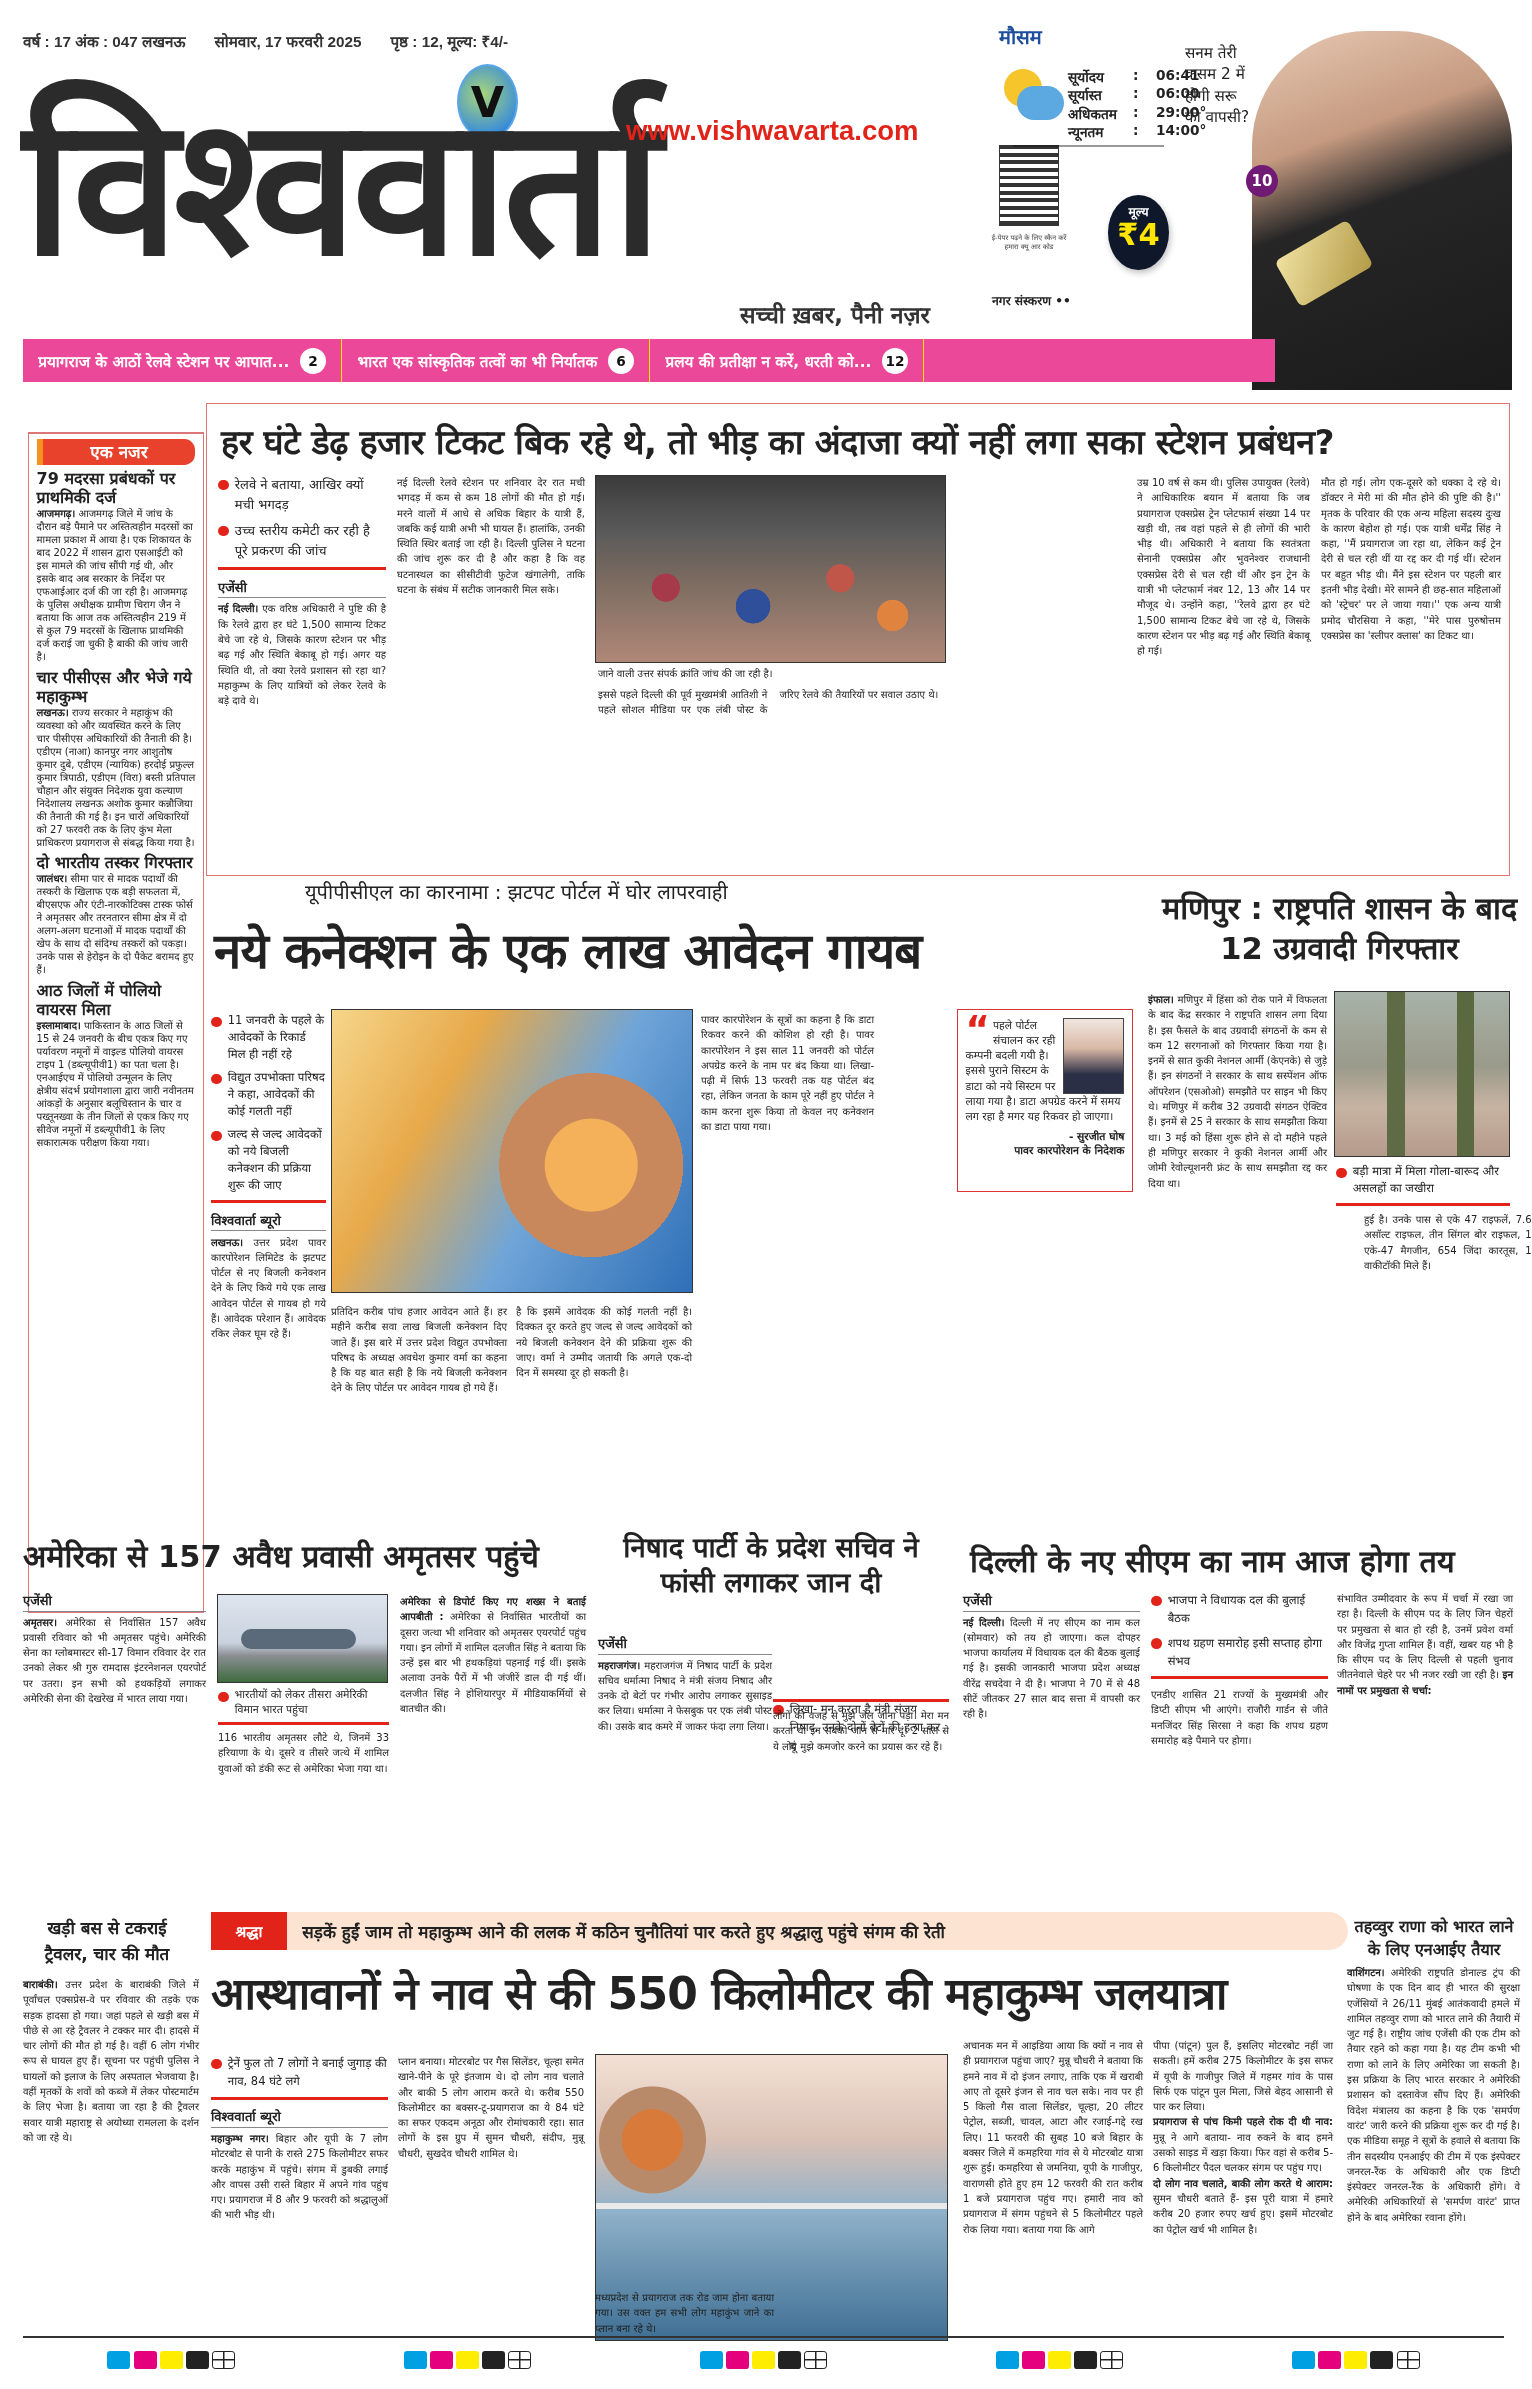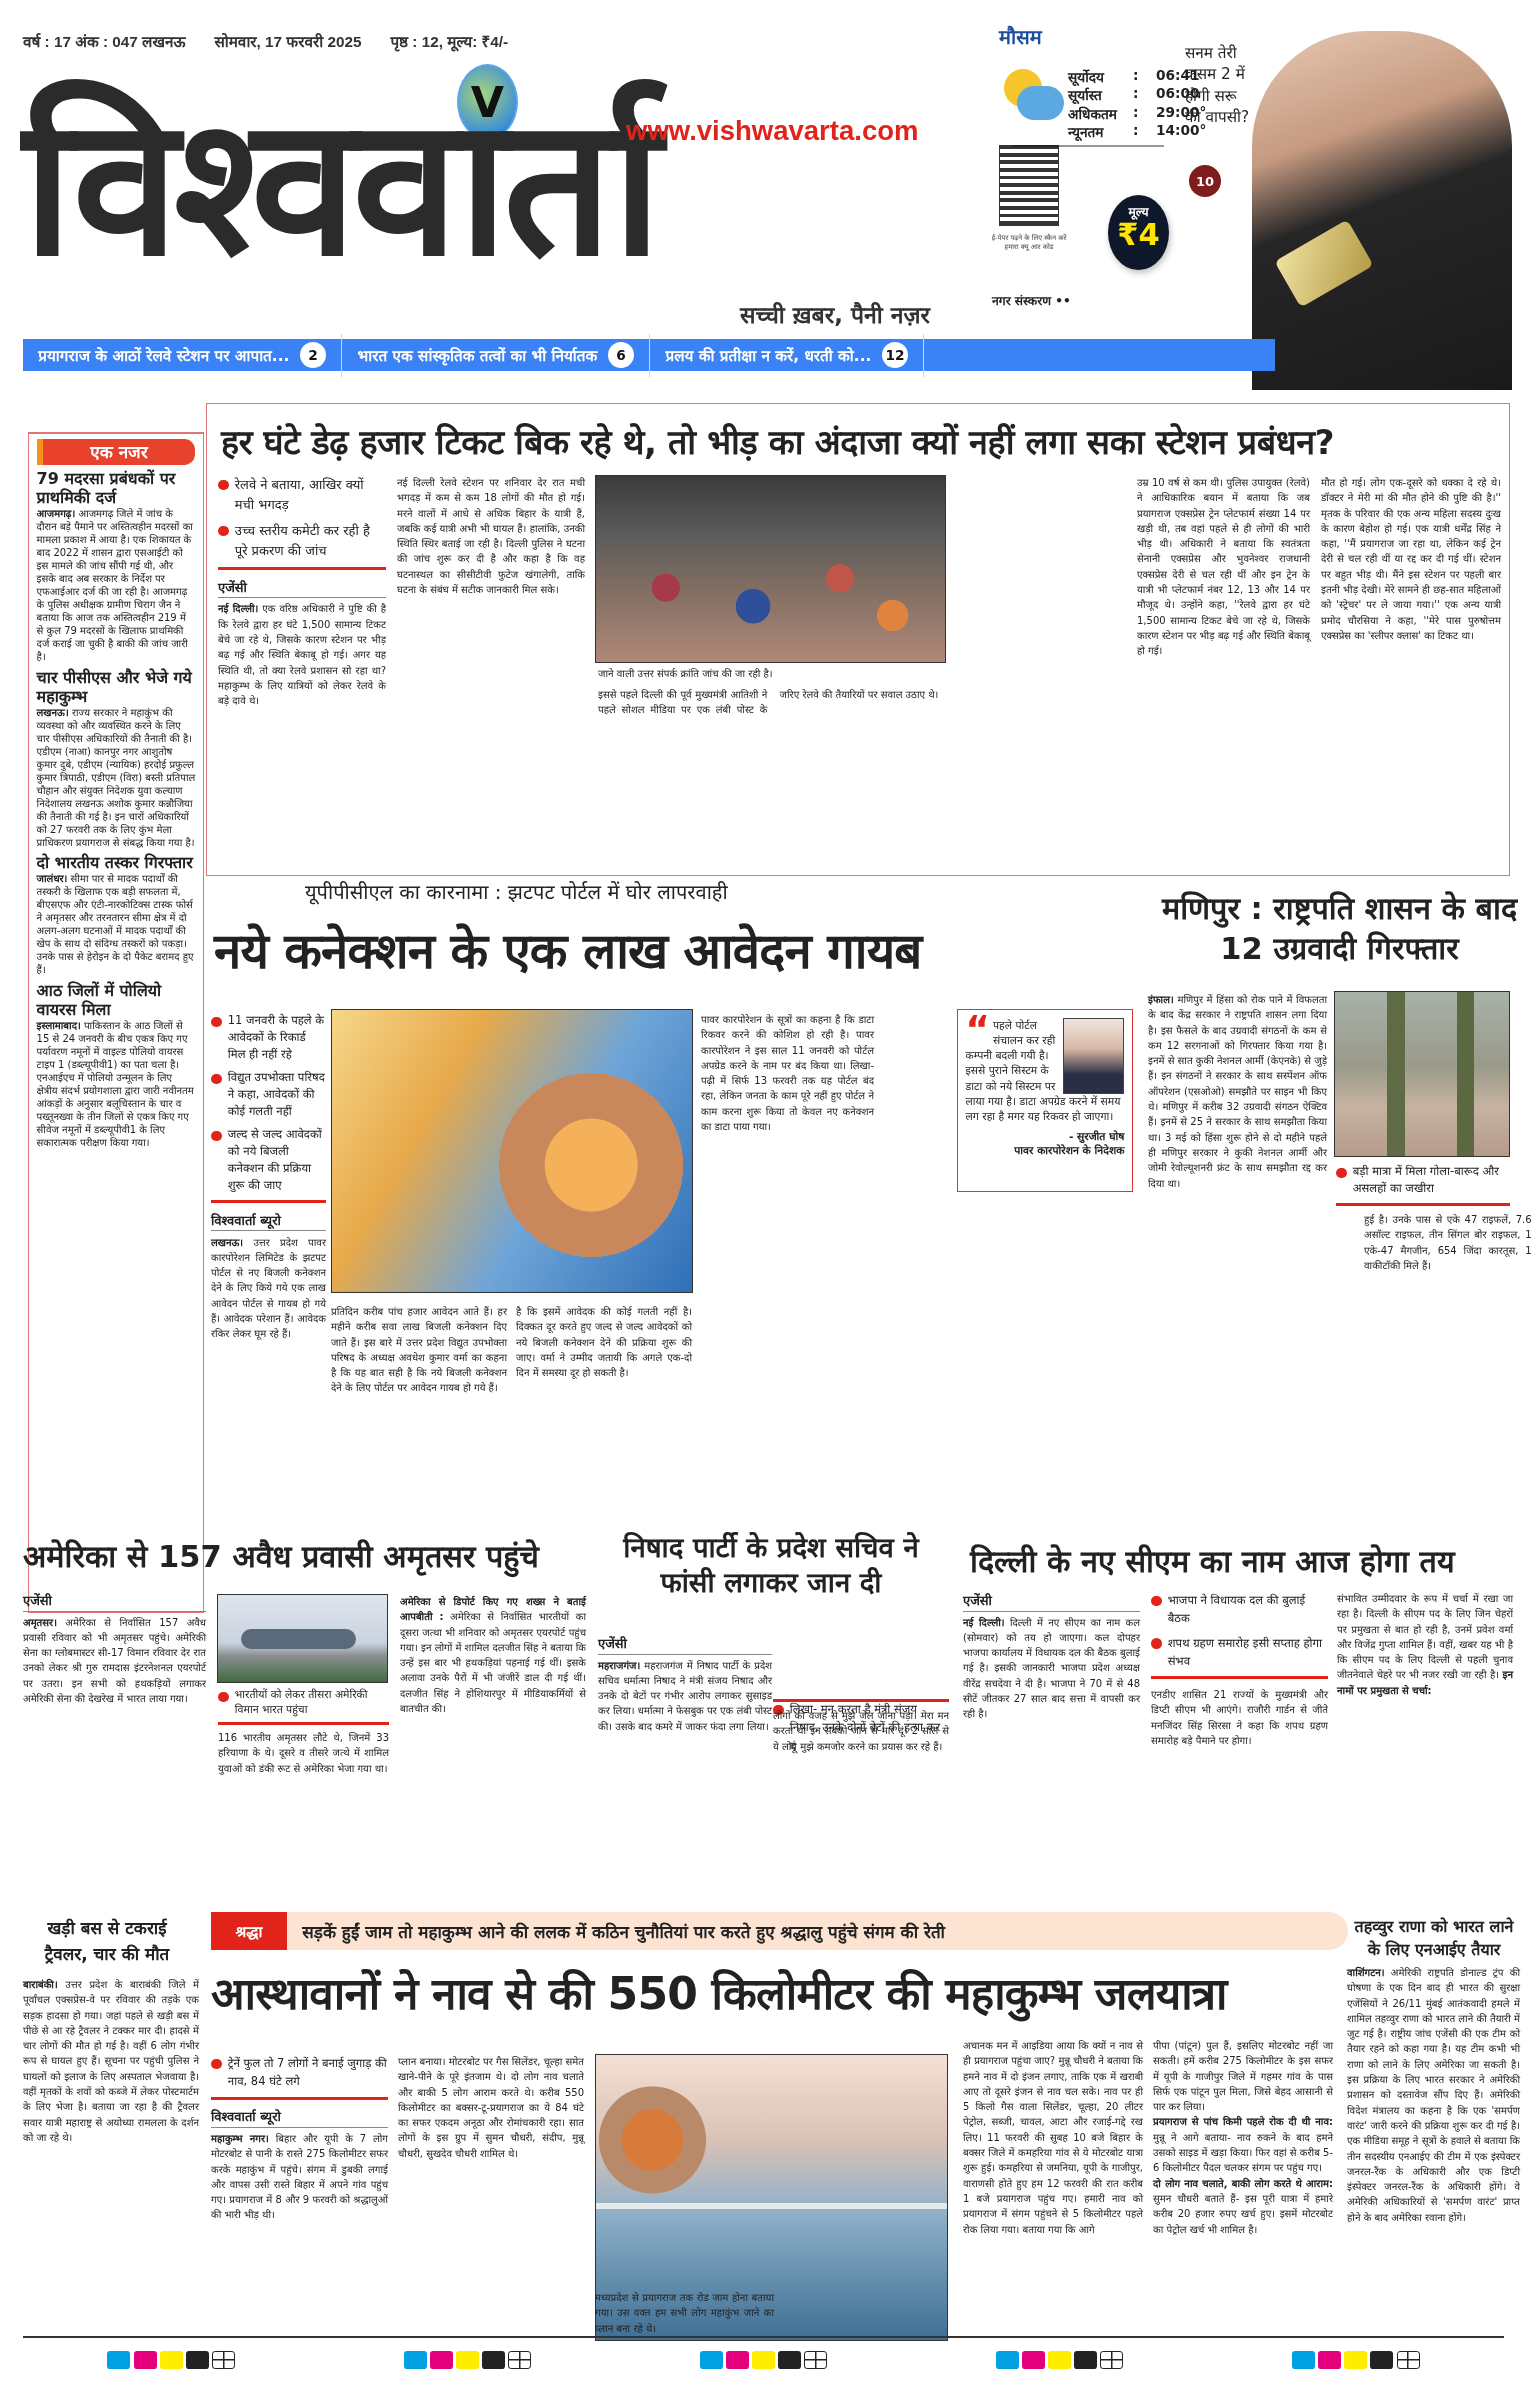--- a/index.html
+++ b/index.html
@@ -24,26 +24,26 @@
   .weather-row .c { width: 23px; }
   .weather-rule { position: absolute; left: 13.7px; top: 122px; width: 151px; height: 2.3px; background: #999; }
   .qr { left: 999px; top: 145px; width: 60px; height: 81px; border: 1.5px solid #111; background:
     repeating-linear-gradient(0deg, #111 0 3.8px, #fff 3.8px 7.6px), #fff; opacity: .85; }
   .qr-caption { left: 991px; top: 233px; width: 76px; font-size: 6.9px; text-align: center; color: #444; }
   .price-badge { left: 1108px; top: 195px; width: 61px; height: 75px; border-radius: 50%; background: #0f172a; color: #ffe600; text-align: center; padding-top: 7.6px; box-shadow: 1.5px 3.1px 6.1px rgba(0,0,0,.25); }
   .price-badge .lbl { font-size: 12.2px; color: #fff; font-weight: bold; }
   .price-badge .val { font-size: 30.5px; font-weight: bold; line-height: 1; }
   .edition { left: 992px; top: 292px; font-size: 12.2px; font-weight: bold; color: #222; }
   .promo-text { left: 1185px; top: 43px; font-size: 15.3px; line-height: 21.4px; color: #222; width: 69px; }
-  .promo-page { left: 1189px; top: 165px; width: 32px; height: 32px; border-radius: 50%; background: #7f1d1d; color: #fff; font-weight: bold; font-size: 13px; display: flex; align-items: center; justify-content: center; }
+  .promo-page { left: 1246px; top: 165px; width: 32px; height: 32px; border-radius: 50%; background: #701a75; color: #fff; font-weight: bold; font-size: 15px; display: flex; align-items: center; justify-content: center; }
   .promo-photo { left: 1252px; top: 30.5px; width: 260px; height: 359px; border-radius: 115px 115px 0 0; background: linear-gradient(160deg, #e7c9b3 0%, #c59a80 30%, #262626 48%, #1a1a1a 100%); }
   .promo-bag { left: 1282px; top: 237px; width: 84px; height: 53px; background: linear-gradient(135deg, #efe1a0, #b39b47); transform: rotate(-30deg); border-radius: 6.1px; }
 
   
-  .teaser { left: 23px; top: 339px; width: 1252px; height: 32px; background: #3b82f6; display: flex; align-items: center; }
+  .teaser { left: 23px; top: 339px; width: 1252px; height: 43px; background: #ec4899; display: flex; align-items: flex-end; }
   .teaser-item { display: flex; align-items: center; gap: 10.7px; color: #fff; font-size: 15.3px; font-weight: bold; padding: 0 15.3px; height: 43px; border-right: 1.5px solid #ffe600; }
   .teaser-num { width: 26px; height: 26px; border-radius: 50%; background: #fff; color: #111; display: flex; align-items: center; justify-content: center; font-weight: bold; font-size: 13.7px; }
 
   
   .eknazar { left: 28px; top: 403px; width: 176px; height: 1181px; border: 1.5px solid #d77; border-top: 2.3px solid #d77; padding: 4.6px 7.6px; margin-top: 29px; }
   .eknazar-head { background: #e8412c; color: #fff; font-weight: bold; font-size: 17px; text-align: center; border-radius: 0 10.7px 10.7px 0; border-left: 6.1px solid #f6911e; padding: 1.5px 0; margin-bottom: 4.6px; }
   .brief h3 { font-size: 16px; line-height: 19px; font-weight: bold; color: #222; margin-top: 3.1px; }
   .brief p { font-size: 10px; line-height: 13px; color: #222; margin-bottom: 4.6px; }
   .brief p b { font-weight: bold; }
 

